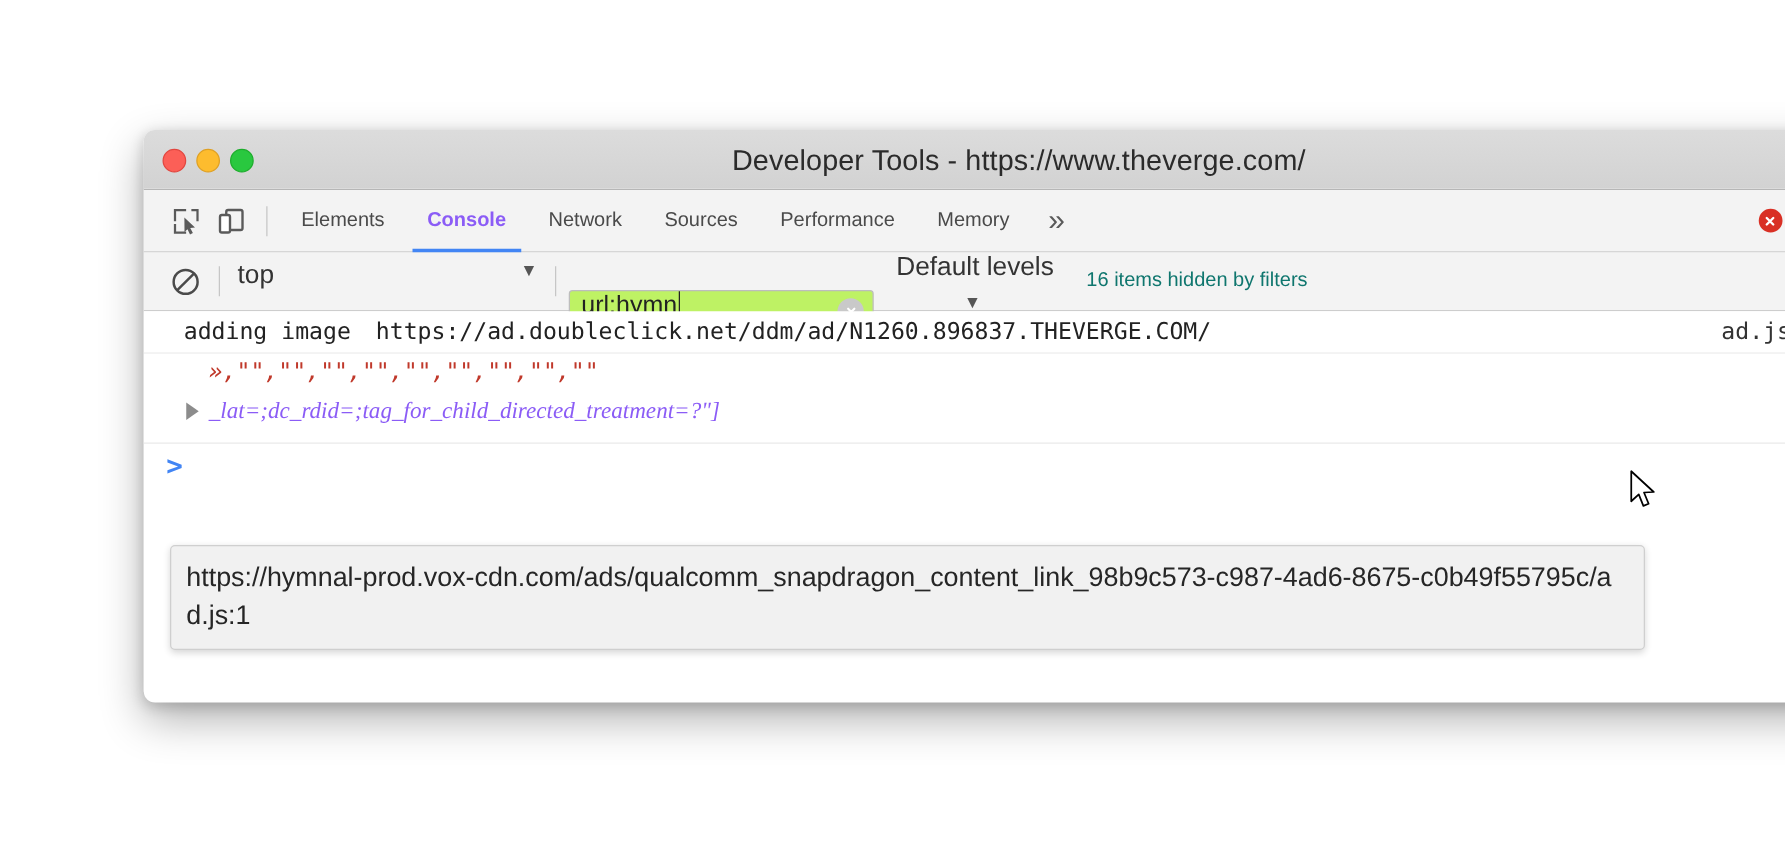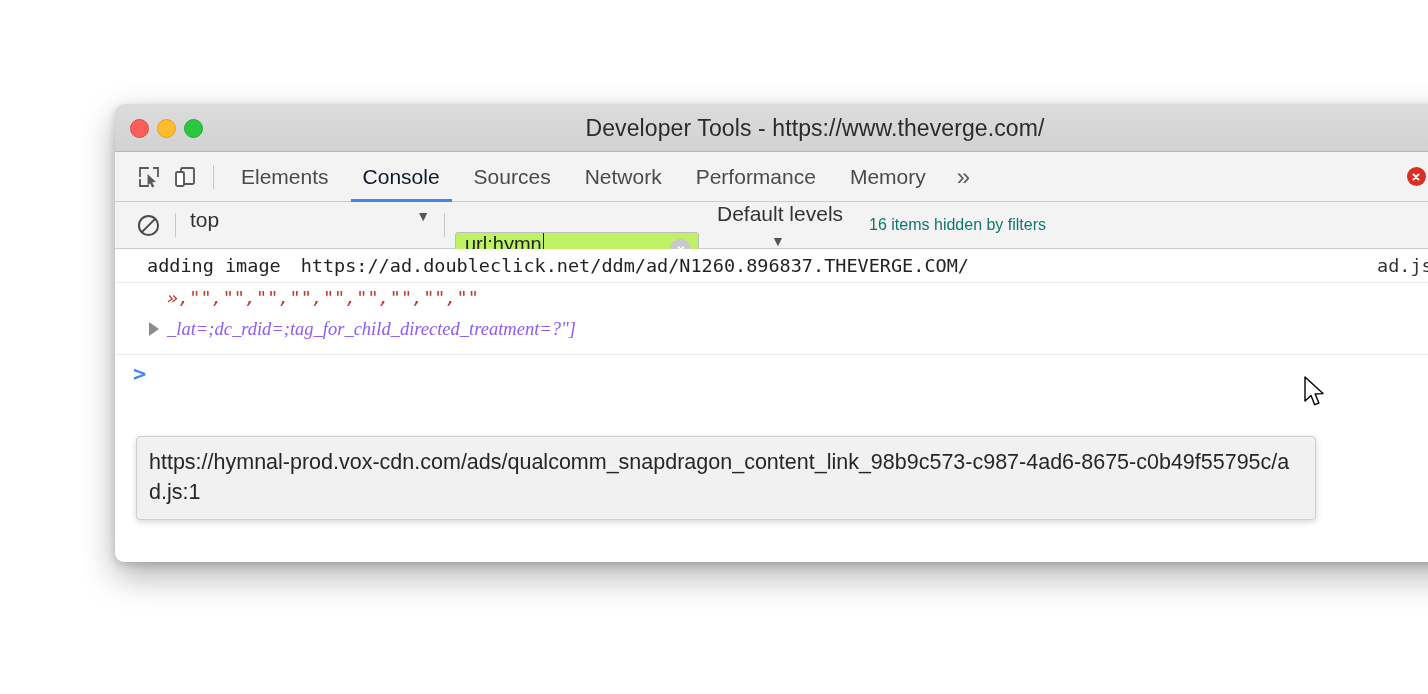--- a/index.html
+++ b/index.html
@@ -92,27 +92,28 @@
     display: flex;
     align-items: center;
     height: 50px;
   }
   .tab {
     position: relative;
     height: 50px;
     display: flex;
     align-items: center;
     padding: 0 17px;
-    font-size: 21px;
+    font-size: 16px;
     color: #4a4a4a;
     cursor: default;
     white-space: nowrap;
   }
   .tab.active {
-    color: #0f172a;
+    color: #8b5cf6;
+    font-weight: bold;
   }
   .tab.active::after {
     content: "";
     position: absolute;
     left: 5px; right: 5px; bottom: 0;
     height: 3px;
     background: #4285f4;
   }
   .tab.more {
     font-size: 24px;
@@ -409,22 +410,22 @@
         <rect x="8" y="3" width="13" height="16" rx="1.5" fill="none" stroke="#5a5a5a" stroke-width="1.9"></rect>
         <rect x="3" y="7" width="8" height="14" rx="1.5" fill="#ffffff" stroke="#5a5a5a" stroke-width="1.9"></rect>
       </svg>
     </div>
 
     <div class="vbar"></div>
 
     <div class="tabs">
       <div class="tab">Elements</div>
       <div class="tab active">Console</div>
+      <div class="tab">Network</div>
       <div class="tab">Sources</div>
-      <div class="tab">Network</div>
       <div class="tab">Performance</div>
       <div class="tab">Memory</div>
       <div class="tab more">»</div>
     </div>
 
     <div id="tabbar-right">
       <div id="error-badge">
         <span class="err-circle">
           <svg width="12" height="12" viewBox="0 0 12 12">
             <path d="M3.4 3.4 L8.6 8.6 M8.6 3.4 L3.4 8.6" stroke="#ffffff" stroke-width="1.9" stroke-linecap="round"></path>

